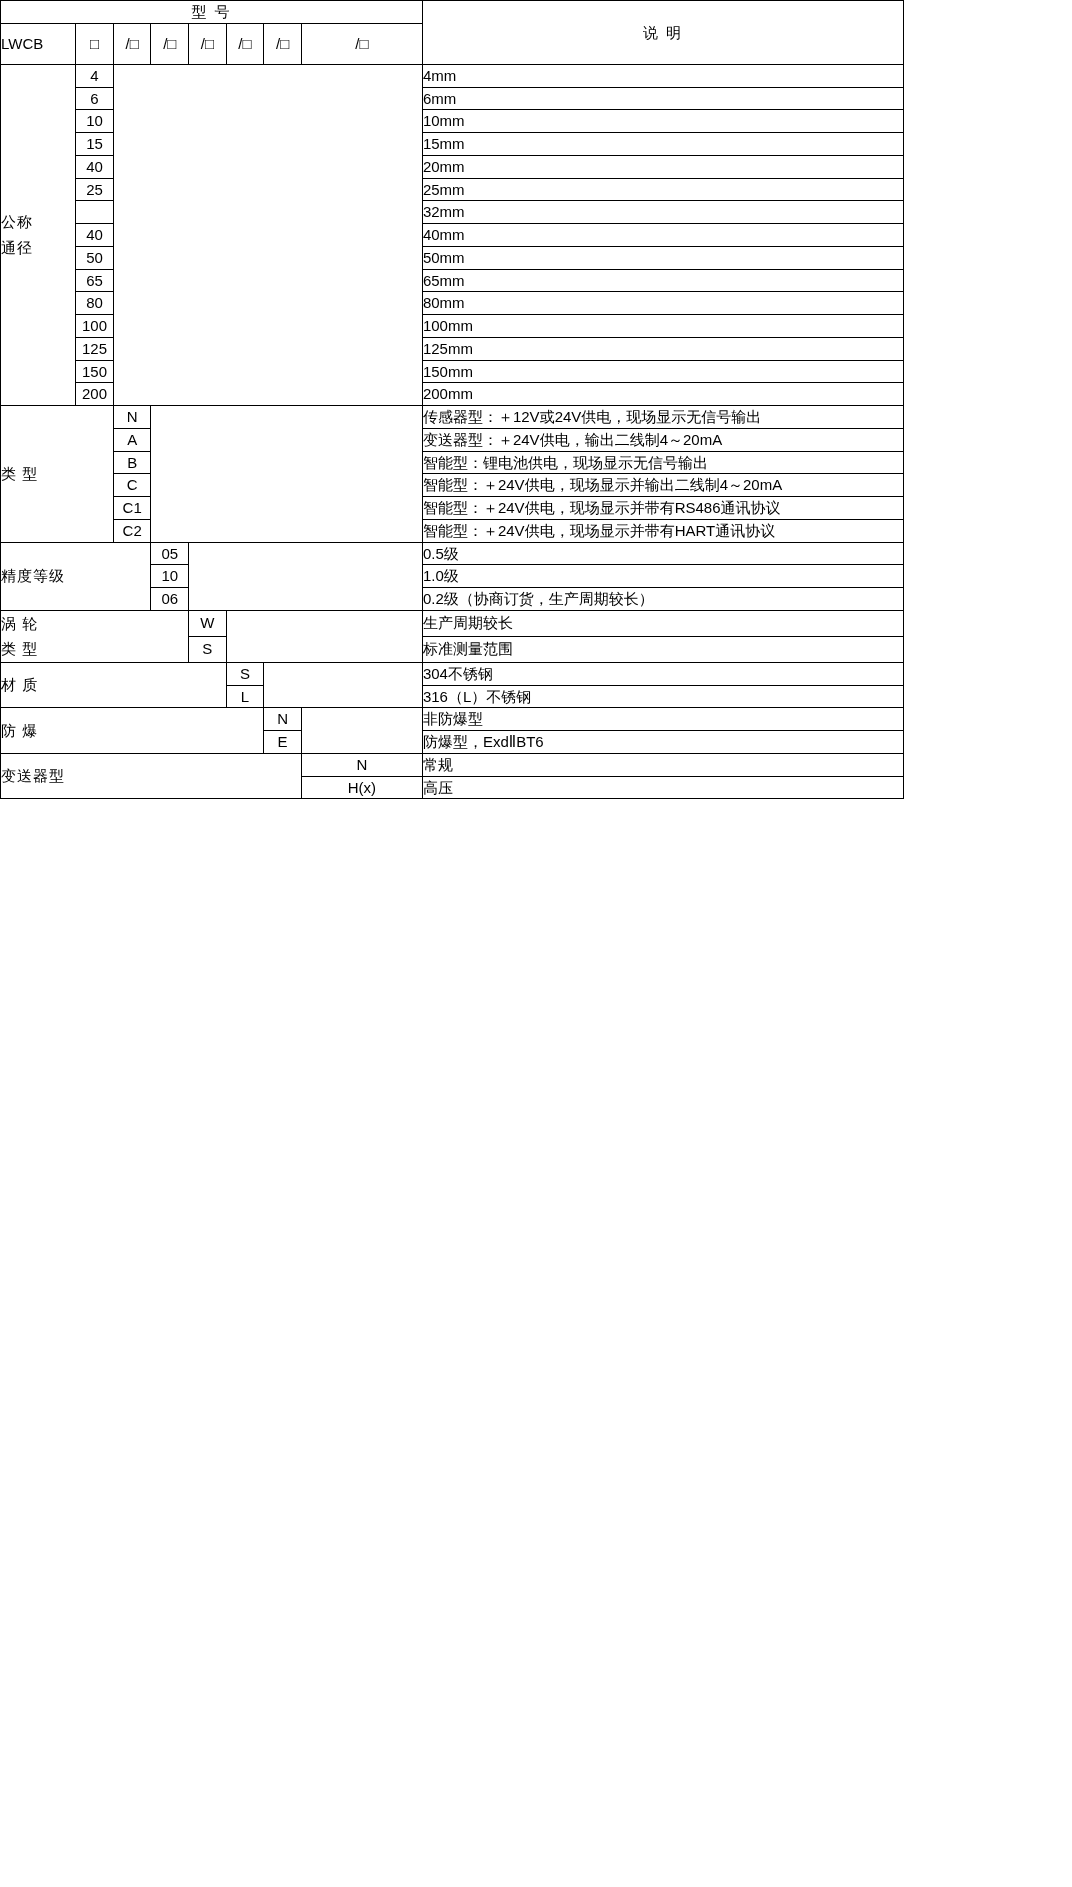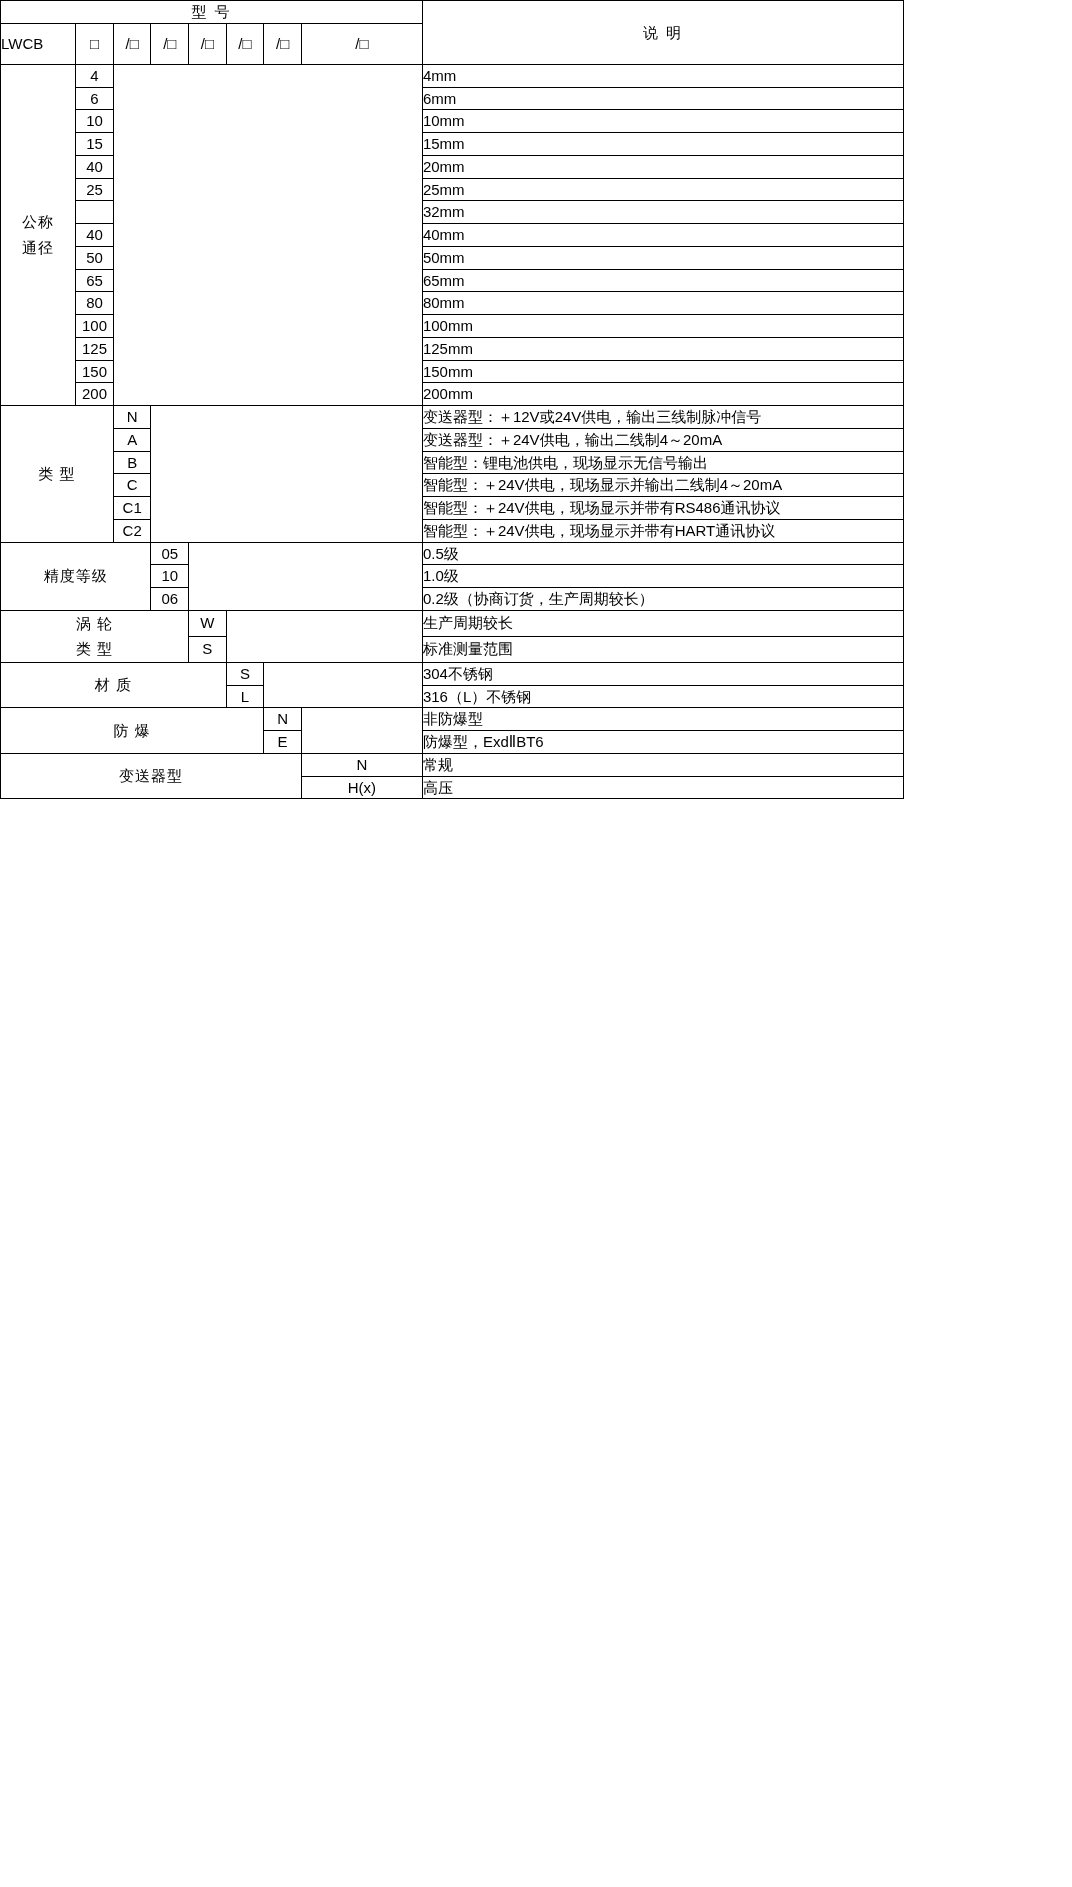--- a/index.html
+++ b/index.html
@@ -29,21 +29,20 @@
   }
   .hdr {
     background: #dcdcdc;
     text-align: center;
     font-weight: bold;
     font-size: 16px;
     letter-spacing: 2px;
   }
   .rowhdr {
     background: #dcdcdc;
-    text-align: center;
     font-weight: bold;
     font-size: 16px;
     letter-spacing: 1px;
   }
   .rowhdr div { line-height: 1.7; }
   .code {
     text-align: center;
     font-size: 15px;
   }
   .desc {
@@ -171,21 +170,21 @@
     </tr>
     <tr>
       <td class="code">200</td>
       <td class="desc">200mm</td>
     </tr>
 
     <tr>
       <td class="rowhdr" colspan="2" rowspan="6">类 型</td>
       <td class="code">N</td>
       <td colspan="5" rowspan="6" class="blank"></td>
-      <td class="desc">变送器型：＋12V或24V供电，输出三线制脉冲信号</td>
+      <td class="desc">传感器型：＋12V或24V供电，现场显示无信号输出</td>
     </tr>
     <tr>
       <td class="code">A</td>
       <td class="desc">变送器型：＋24V供电，输出二线制4～20mA</td>
     </tr>
     <tr>
       <td class="code">B</td>
       <td class="desc">智能型：锂电池供电，现场显示无信号输出</td>
     </tr>
     <tr>

